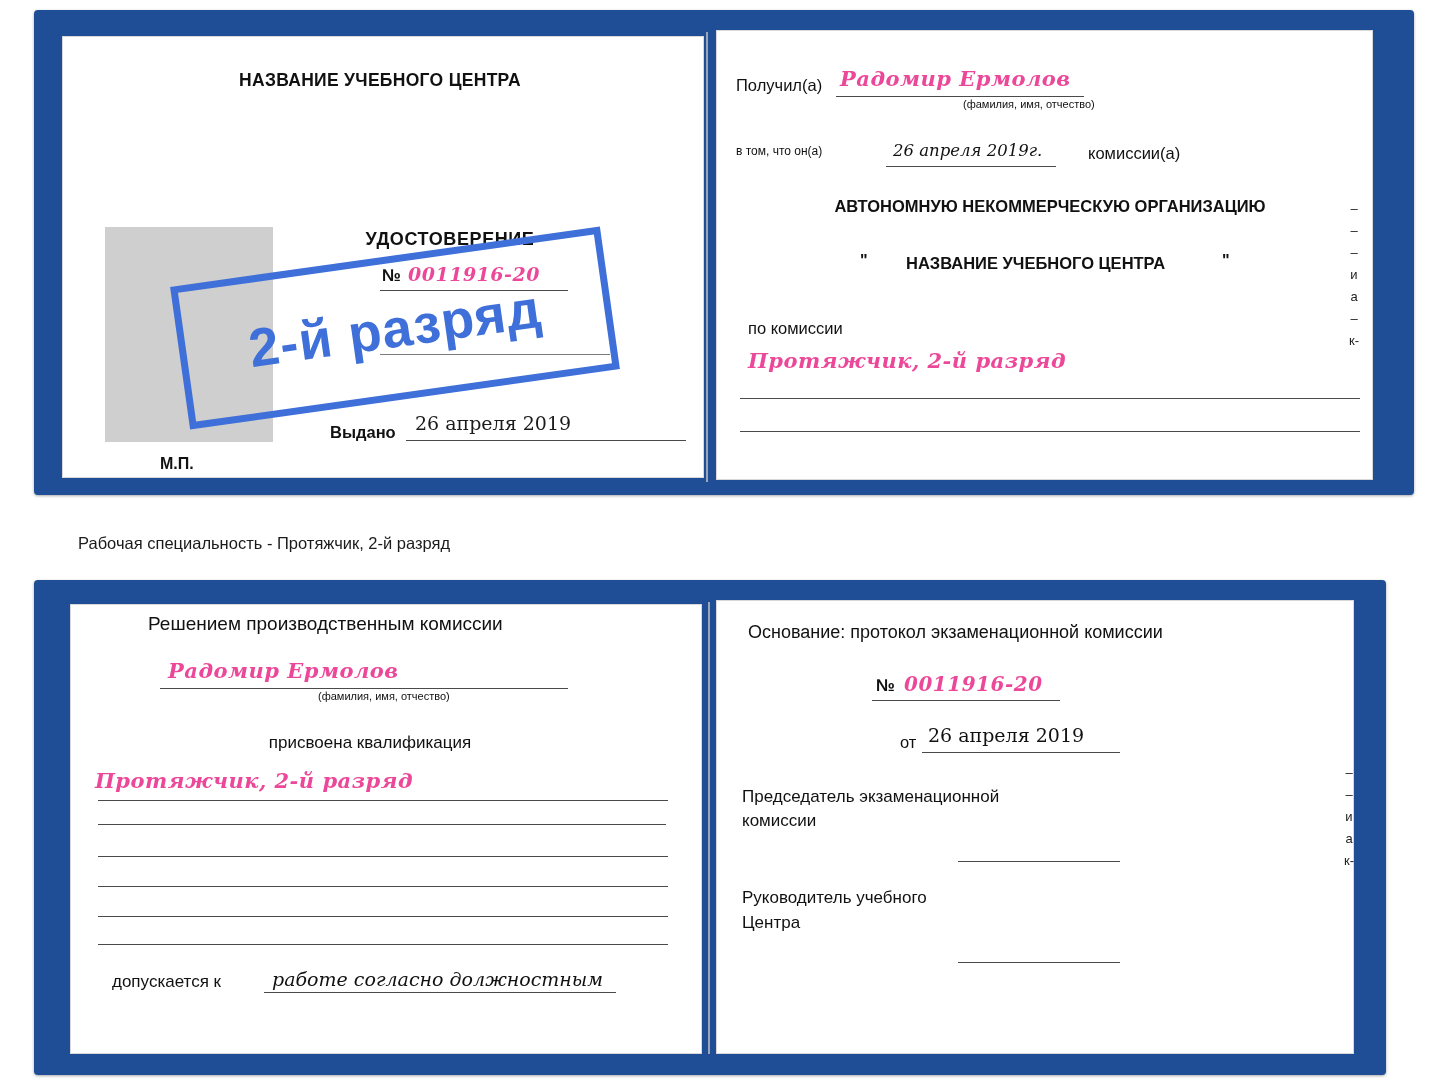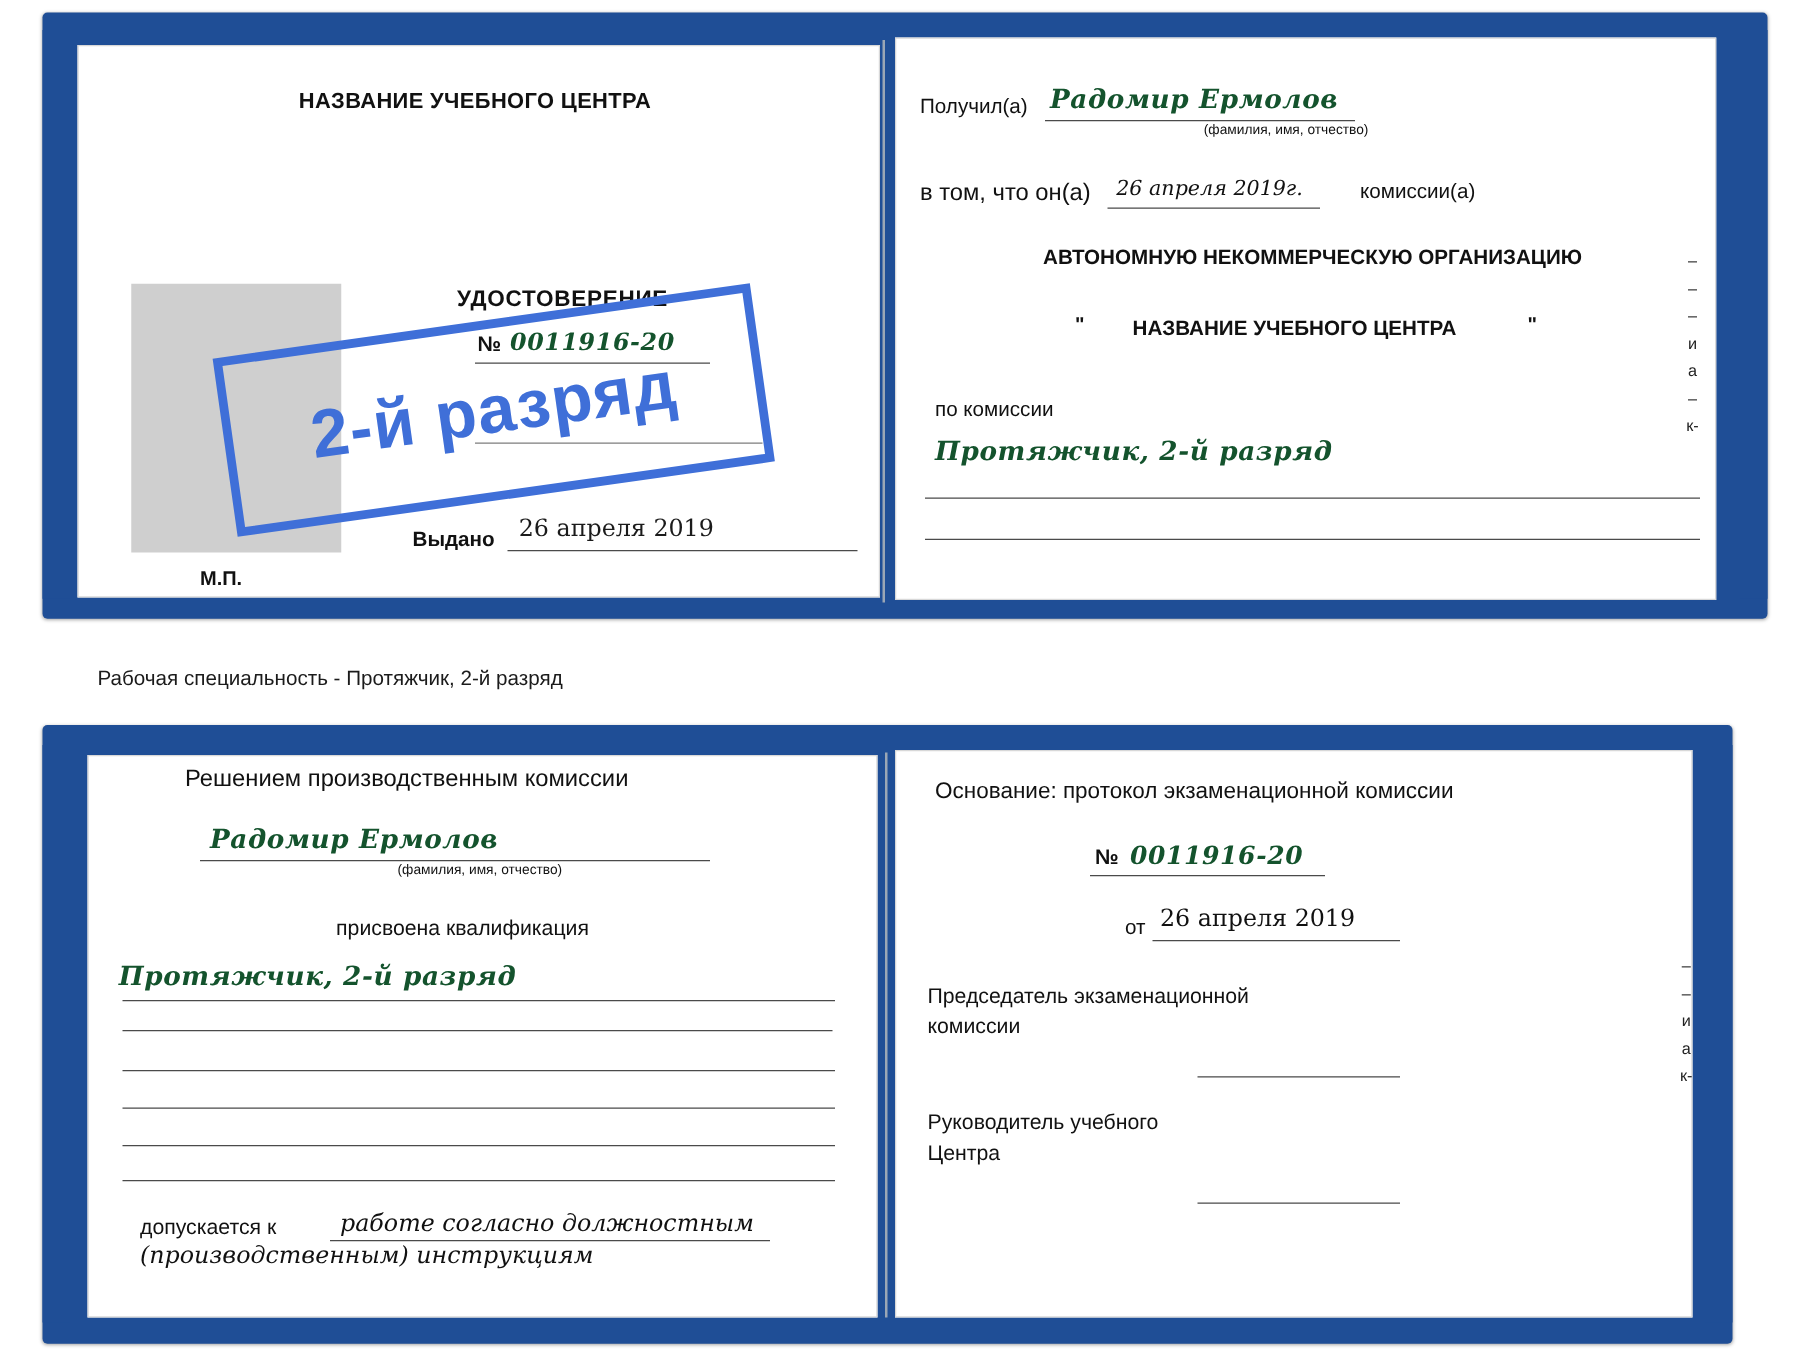--- a/index.html
+++ b/index.html
@@ -51,21 +51,21 @@
     white-space: pre;
     color: #111;
     font-family: "Liberation Sans", sans-serif;
   }
   .bold { font-weight: bold; }
   .center { text-align: center; }
 
   .hand {
     position: absolute;
     white-space: pre;
-    color: #14532d;
+    color: #ec4899;
     font-family: "DejaVu Serif", serif;
     font-style: italic;
     font-weight: bold;
     letter-spacing: 0.5px;
   }
   .hand-blk {
     position: absolute;
     white-space: pre;
     color: #111;
     font-family: "DejaVu Serif", serif;
@@ -151,21 +151,21 @@
 
   <div class="t bold" style="left:160px; top:455px; font-size:16px;">М.П.</div>
 
   <div class="stamp" style="left:178px; top:256px; width:420px; height:130px;">2-й разряд</div>
 
   <div class="t" style="left:736px; top:76px; font-size:16.5px;">Получил(а)</div>
   <div class="hand" style="left:840px; top:66px; font-size:21px;">Радомир Ермолов</div>
   <div class="line" style="left:836px; top:96px; width:248px;"></div>
   <div class="t tiny" style="left:963px; top:98px; font-size:11px;">(фамилия, имя, отчество)</div>
 
-  <div class="t" style="left:736px; top:144px; font-size:19px;text-align:right;">в том, что он(а)</div>
+  <div class="t" style="left:736px; top:144px; font-size:12px;text-align:right;">в том, что он(а)</div>
   <div class="hand-blk" style="left:893px; top:141px; font-size:16.5px;">26 апреля 2019г.</div>
   <div class="line" style="left:886px; top:166px; width:170px;"></div>
   <div class="t" style="left:1088px; top:144px; font-size:16.5px;">комиссии(а)</div>
 
   <div class="t bold center" style="left:740px; top:197px; width:620px; font-size:16.5px;">АВТОНОМНУЮ НЕКОММЕРЧЕСКУЮ ОРГАНИЗАЦИЮ</div>
   <div class="t bold" style="left:860px; top:252px; font-size:16px;">"</div>
   <div class="t bold" style="left:906px; top:254px; font-size:16.5px;">НАЗВАНИЕ УЧЕБНОГО ЦЕНТРА</div>
   <div class="t bold" style="left:1222px; top:252px; font-size:16px;">"</div>
 
   <div class="t" style="left:748px; top:319px; font-size:16.5px;">по комиссии</div>
@@ -204,21 +204,20 @@
 
   <div class="line" style="left:98px; top:800px; width:570px;"></div>
   <div class="line" style="left:98px; top:824px; width:568px;"></div>
   <div class="line" style="left:98px; top:856px; width:570px;"></div>
   <div class="line" style="left:98px; top:886px; width:570px;"></div>
   <div class="line" style="left:98px; top:916px; width:570px;"></div>
   <div class="line" style="left:98px; top:944px; width:570px;"></div>
 
   <div class="t" style="left:112px; top:972px; font-size:17px;">допускается к</div>
   <div class="hand-blk" style="left:272px; top:968px; font-size:19px;text-align:center;">работе согласно должностным</div>
-  <div class="hand-blk" style="left:112px; top:993px; font-size:19px;">(производственным) инструкциям</div>
   <div class="line" style="left:264px; top:992px; width:352px;"></div>
 
   <div class="t" style="left:748px; top:622px; font-size:18px;">Основание: протокол экзаменационной комиссии</div>
 
   <div class="t bold" style="left:876px; top:676px; font-size:17px;">№</div>
   <div class="hand" style="left:904px; top:672px; font-size:20px;">0011916-20</div>
   <div class="line" style="left:872px; top:700px; width:188px;"></div>
 
   <div class="t" style="left:900px; top:733px; font-size:16.5px;">от</div>
   <div class="hand-blk" style="left:928px; top:724px; font-size:19px; font-style:normal;">26 апреля 2019</div>

